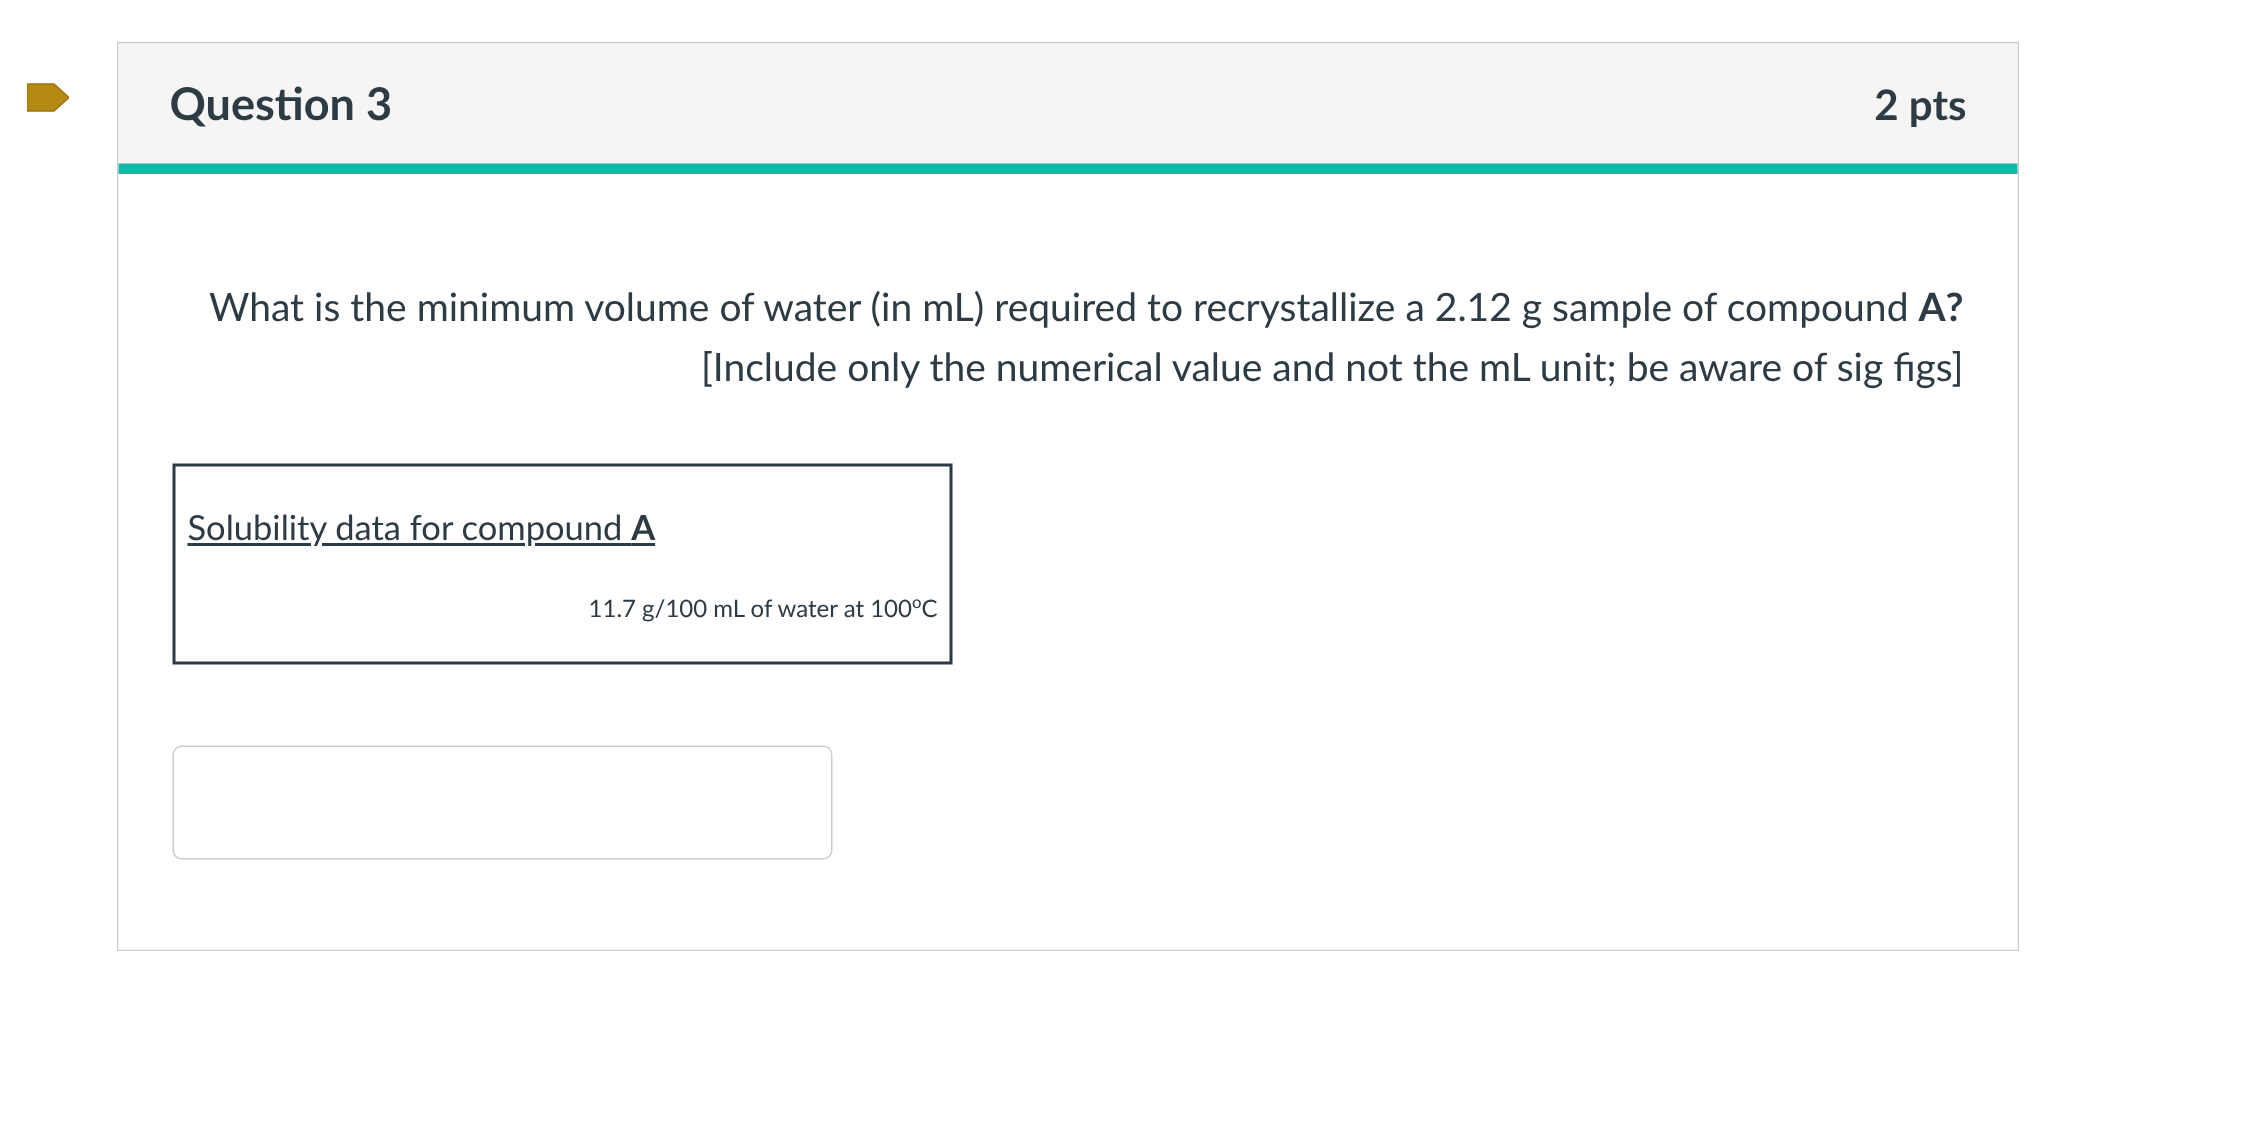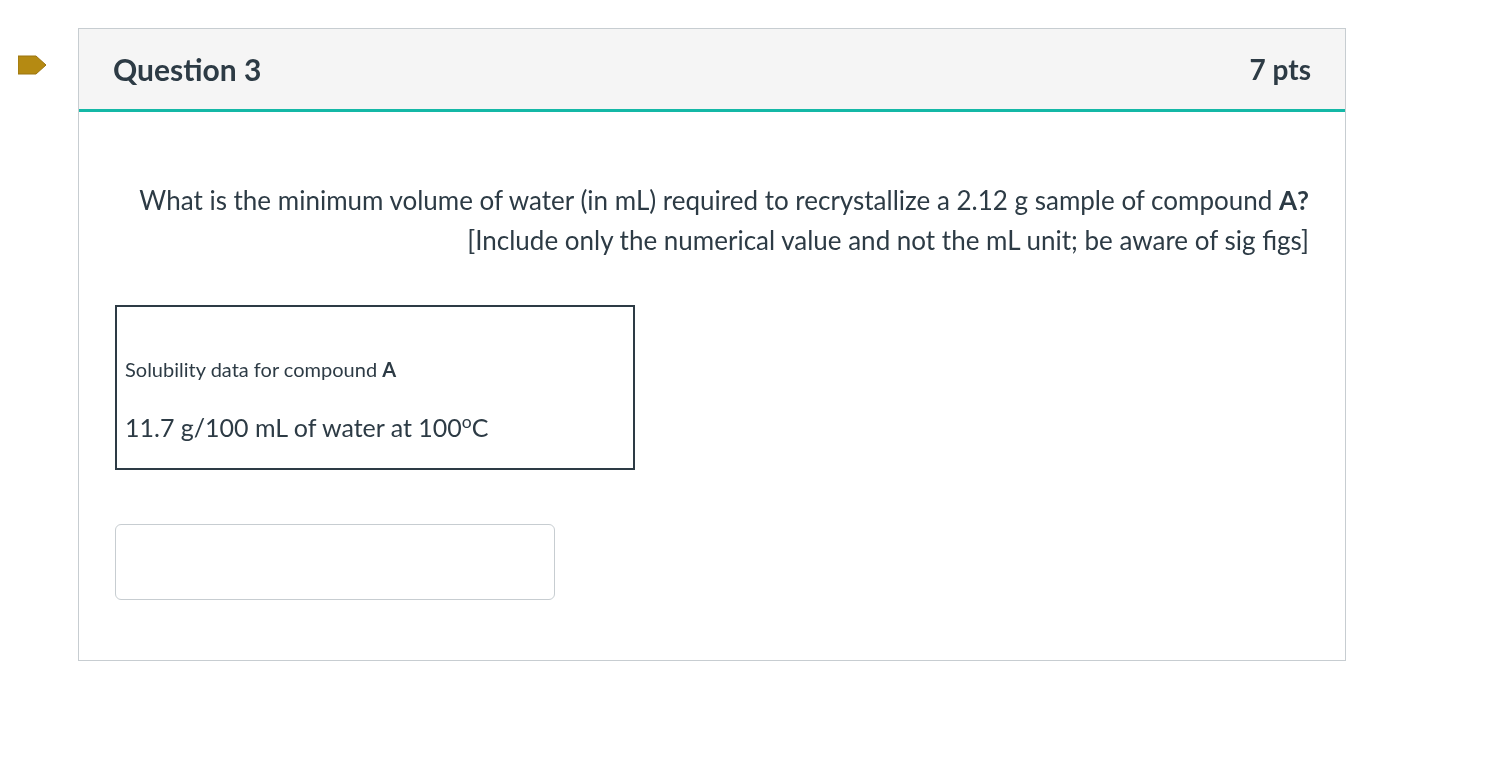--- a/index.html
+++ b/index.html
@@ -26,21 +26,21 @@
   .marker svg { display: block; }
   .question-card {
     position: absolute;
     left: 78px;
     top: 28px;
     width: 1268px;
     border: 1px solid #c7cdd1;
   }
   .question-header {
     background: #f5f5f5;
-    border-bottom: 3px solid #14b8a6;
+    border-bottom: 7px solid #14b8a6;
     padding: 22px 34px 22px 34px;
     display: flex;
     justify-content: space-between;
     align-items: center;
   }
   .question-title {
     font-size: 30px;
     font-weight: 700;
     color: #2d3b45;
   }
@@ -60,30 +60,31 @@
     margin: 0 0 44px 0;
     text-align: right;
   }
   .prompt strong { font-weight: 700; }
   .solubility-box {
     border: 2px solid #2d3b45;
     width: 520px;
     padding: 26px 8px 22px 8px;
   }
   .sol-title {
-    font-size: 20px;
+    font-size: 23px;
+    text-decoration: underline;
     color: #2d3b45;
     margin-bottom: 30px;
-    margin-top: 24px;
   }
   .sol-title strong { font-weight: 700; }
   .sol-line {
-    font-size: 25px;
+    font-size: 16px;
     color: #2d3b45;
     margin-bottom: 28px;
+    text-align: right;
   }
   .sol-line:last-child { margin-bottom: 4px; }
   .sol-line sup { font-size: 0.7em; }
   .answer-input {
     margin-top: 54px;
     width: 440px;
     height: 76px;
     border: 1px solid #c7cdd1;
     border-radius: 6px;
     font-size: 22px;
@@ -98,21 +99,21 @@
 
   <div class="marker">
     <svg width="28" height="22" viewBox="0 0 28 22">
       <polygon points="0,2 18,2 28,11 18,20 0,20" fill="#b58a12" stroke="#9a7410" stroke-width="1"></polygon>
     </svg>
   </div>
 
   <div class="question-card">
     <div class="question-header">
       <div class="question-title">Question 3</div>
-      <div class="question-points">7 pts</div>
+      <div class="question-points">2 pts</div>
     </div>
 
     <div class="question-body">
 
       <p class="prompt">
         <span>What is the minimum volume of water (in mL) required to recrystallize a 2.12 g sample of compound </span><strong>A?</strong><span> [Include only the numerical value and not the mL unit; be aware of sig figs]</span>
       </p>
 
       <div class="solubility-box">
         <div class="sol-title">

